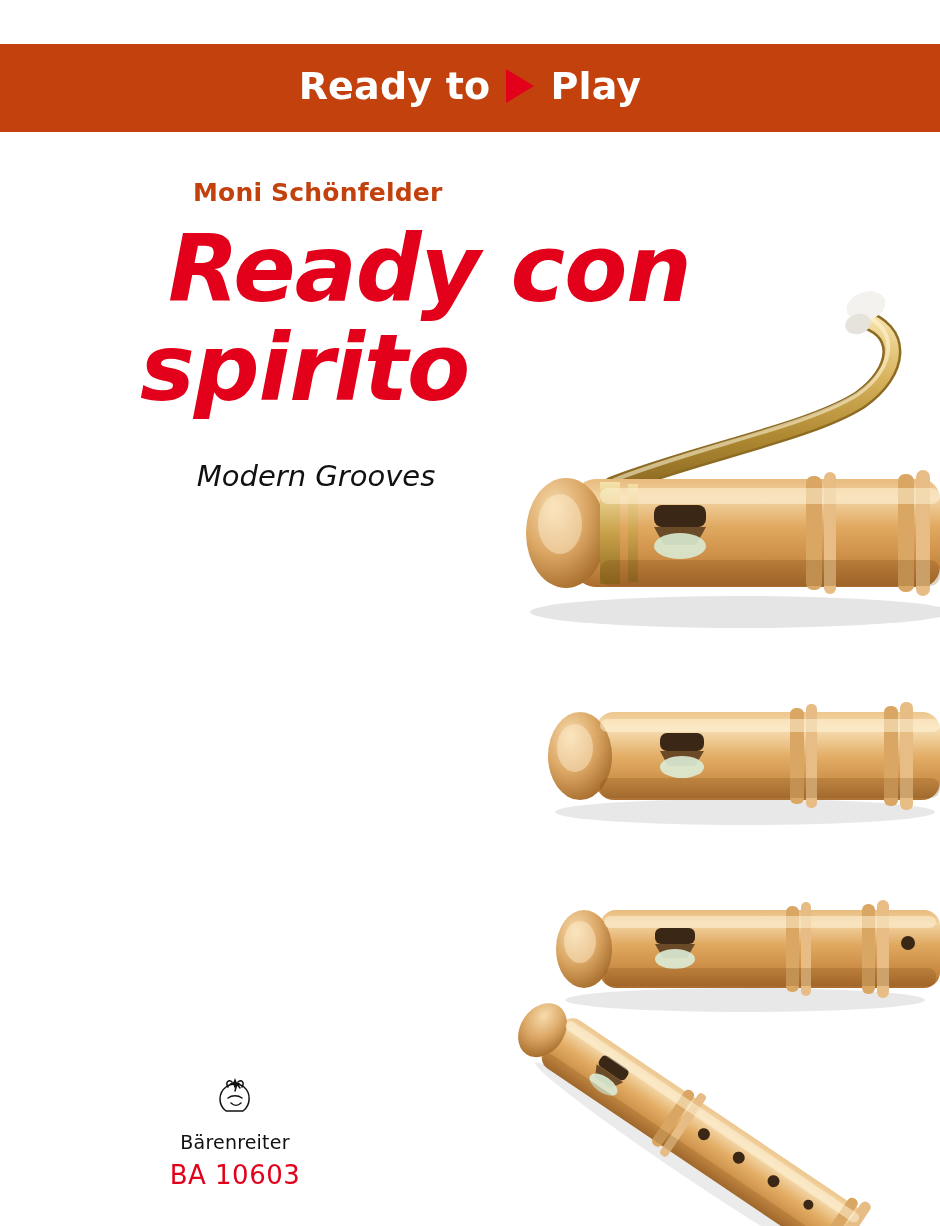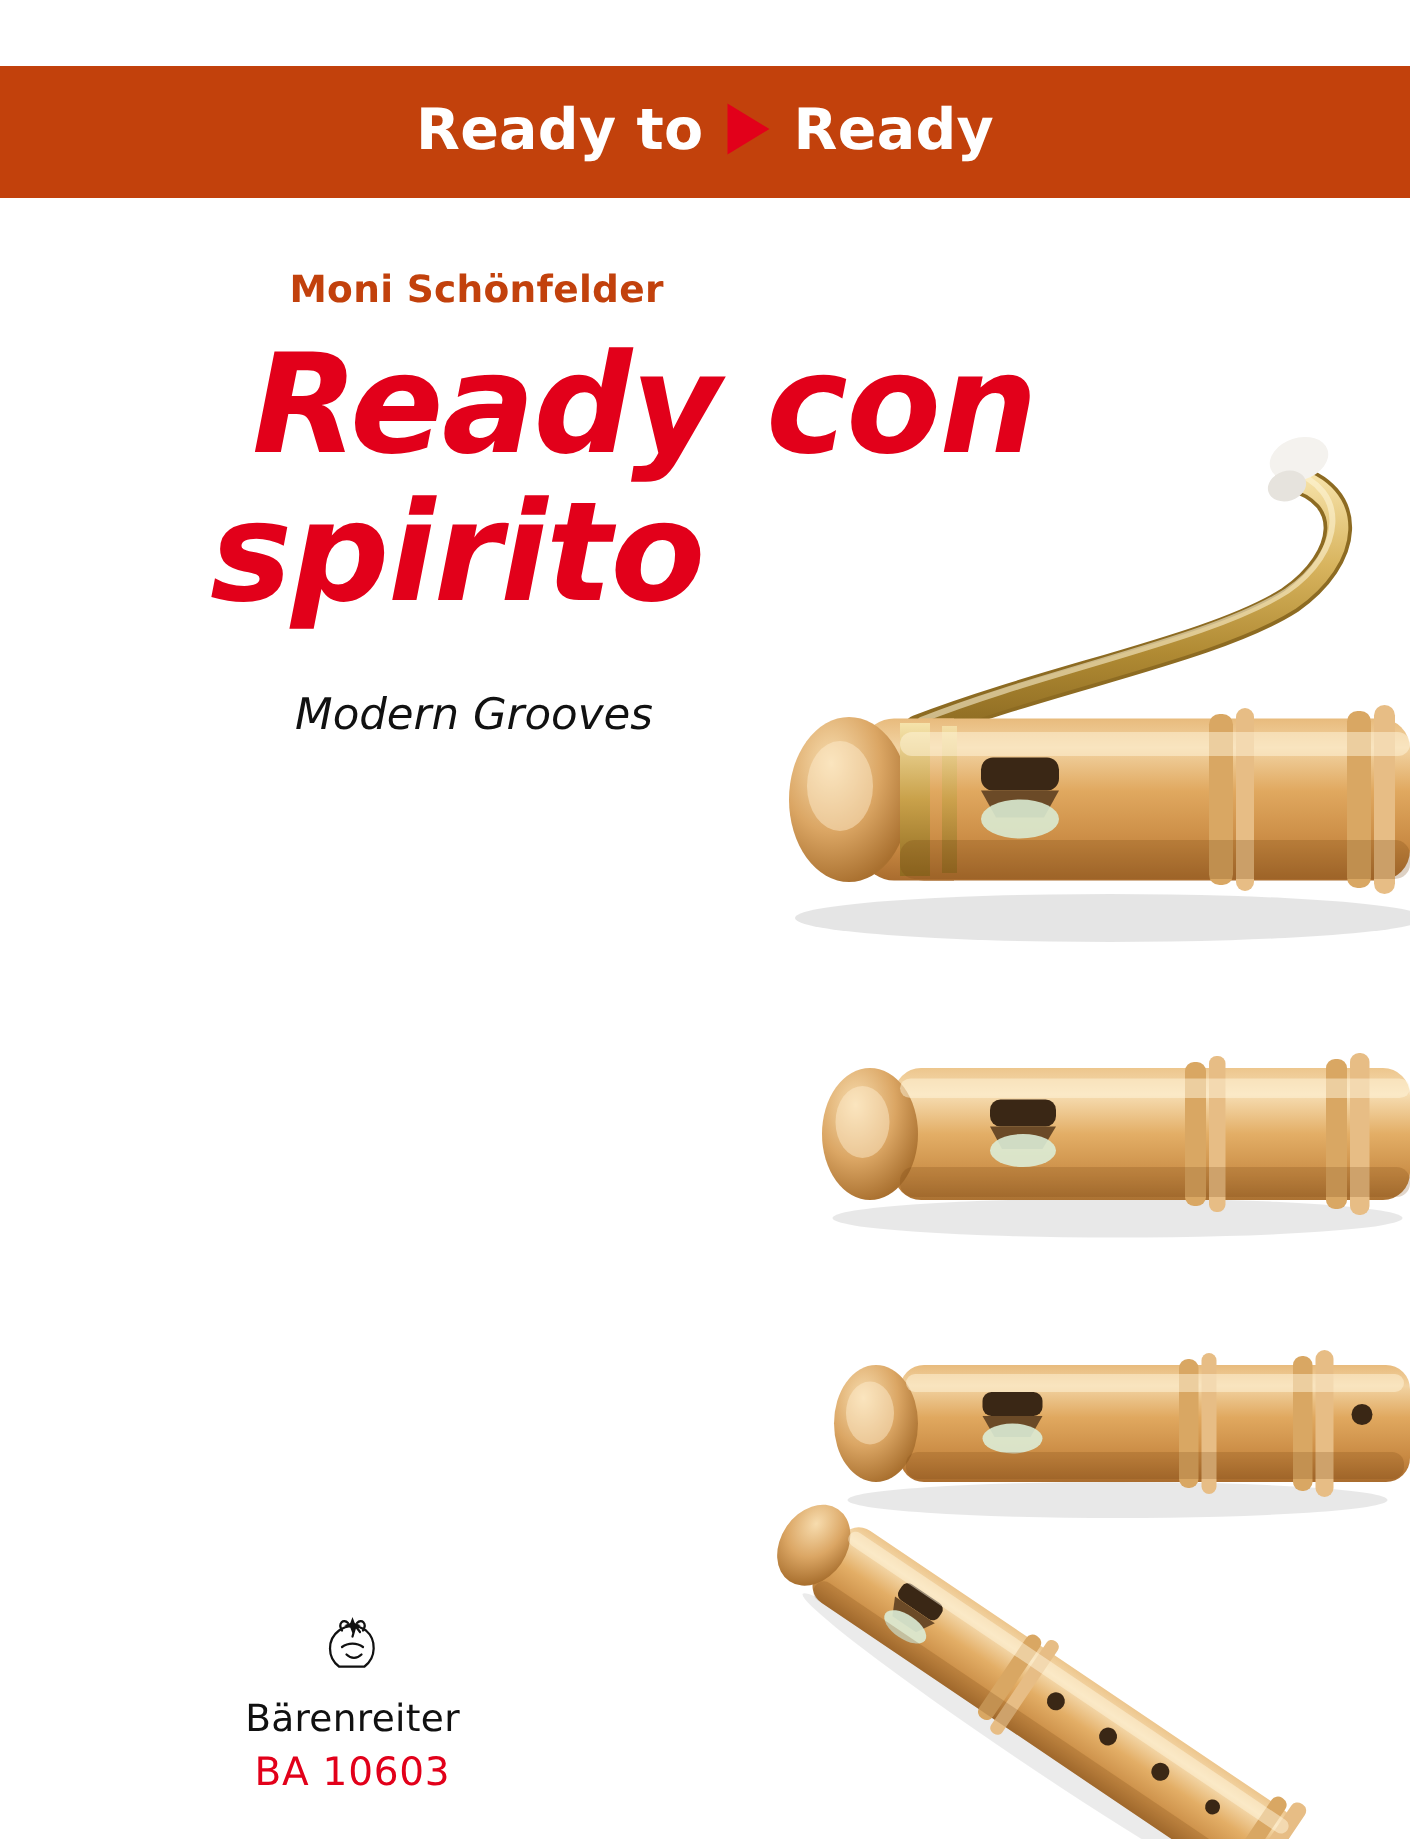--- a/index.html
+++ b/index.html
@@ -102,21 +102,21 @@
     top: 1065px;
     width: 230px;
     text-align: center;
   }
   .publisher-logo {
     display: block;
     margin: 0 auto 8px auto;
   }
   .publisher-name {
     font-family: "DejaVu Sans", sans-serif;
-    font-size: 25px;
+    font-size: 19px;
     color: #111111;
     letter-spacing: 0.2px;
   }
   .publisher-code {
     margin-top: 7px;
     font-family: "DejaVu Sans", sans-serif;
     font-size: 26px;
     color: #e2001a;
     letter-spacing: 0.5px;
   }
@@ -133,21 +133,21 @@
 </style>
 </head>
 <body>
 
 <div class="cover">
 
   <div class="banner">
     <div class="banner-inner">
       <span class="banner-text">Ready to</span>
       <span class="play-triangle"></span>
-      <span class="banner-text">Ready</span>
+      <span class="banner-text">Play</span>
     </div>
   </div>
 
   <svg class="art" viewBox="0 0 940 1226" xmlns="http://www.w3.org/2000/svg">
     <defs>
       <linearGradient id="woodA" x1="0" y1="0" x2="0" y2="1">
         <stop offset="0%" stop-color="#e8bb7d"></stop>
         <stop offset="18%" stop-color="#f2d3a2"></stop>
         <stop offset="45%" stop-color="#e0a85f"></stop>
         <stop offset="78%" stop-color="#c98a43"></stop>

